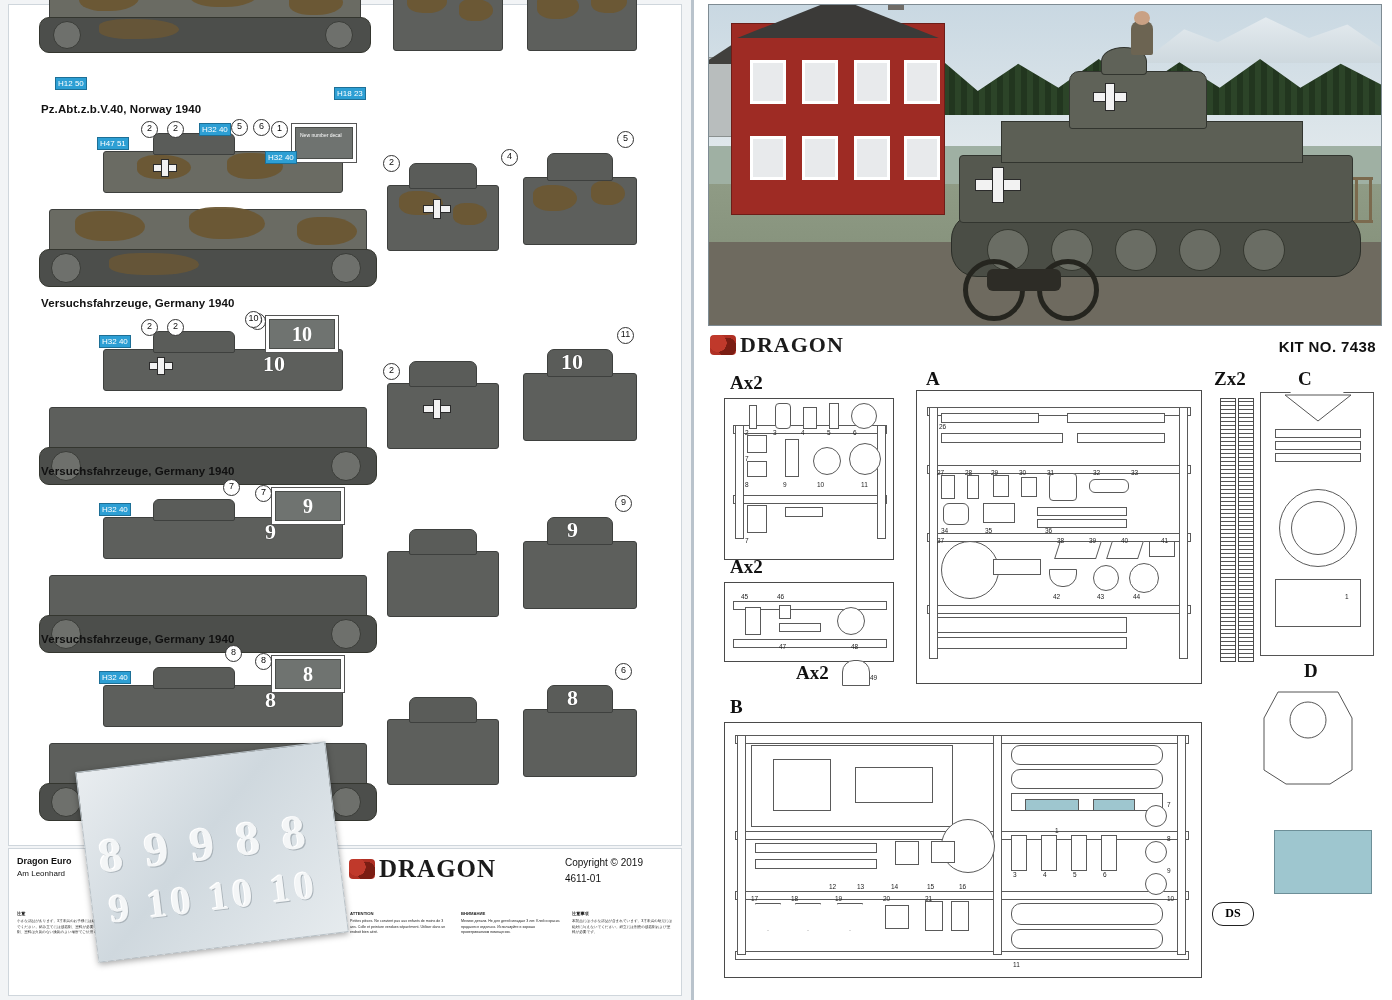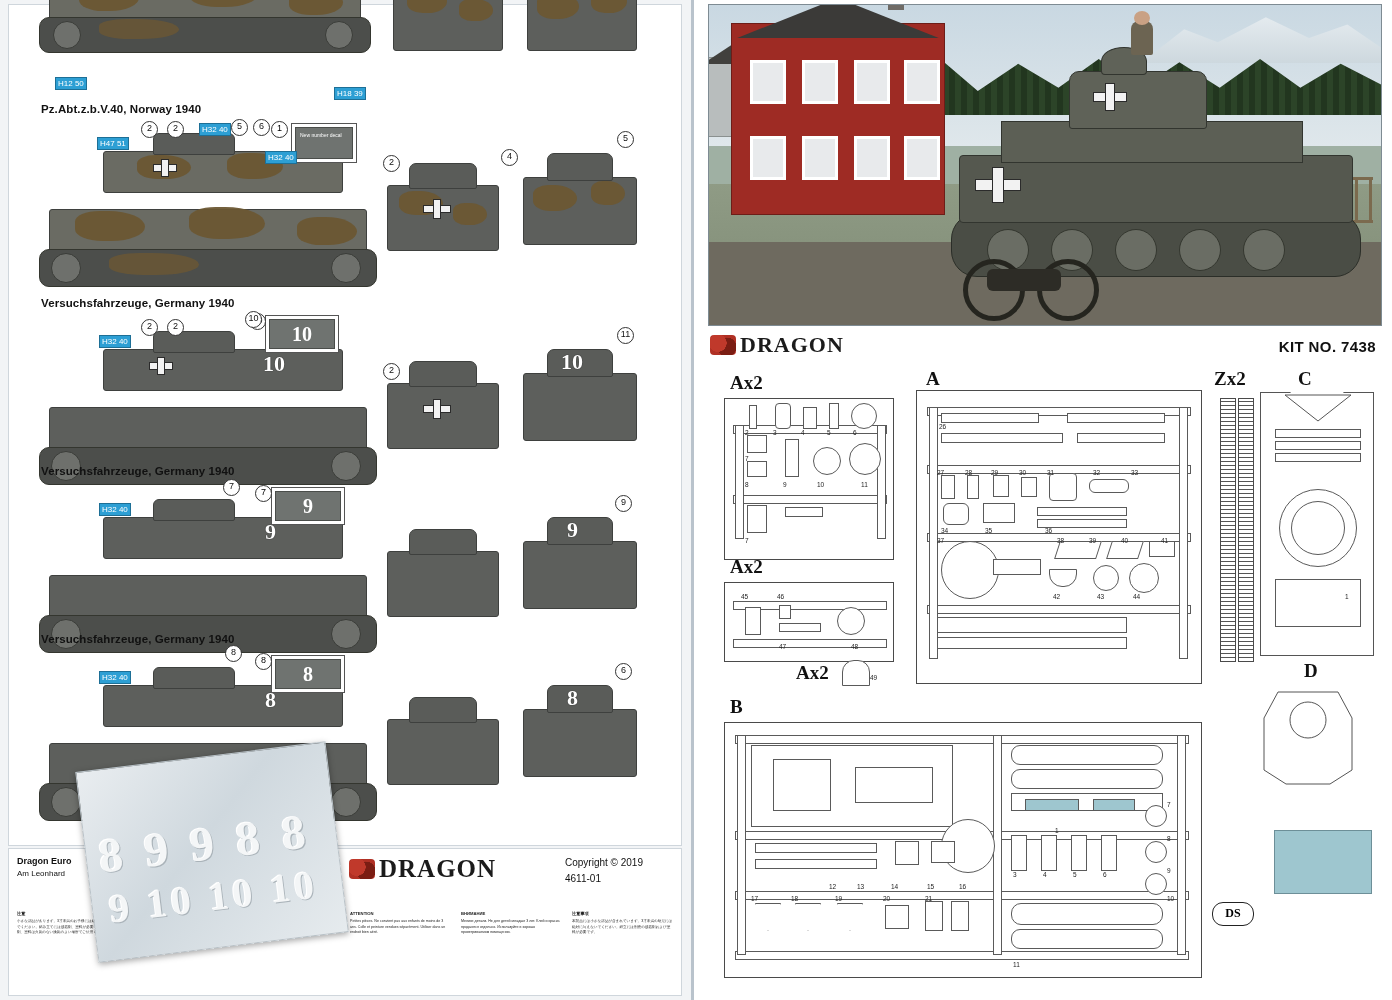--- a/index.html
+++ b/index.html
@@ -274,21 +274,21 @@
           <div class="blob" style="left:72px;top:40px;width:34px;height:22px;"></div>
 
         </div>
         <div class="rear-view" style="left:512px;top:0;width:120px;height:104px;">
           <div class="fv-body" style="left:6px;top:24px;width:108px;height:66px;"></div>
 
           <div class="blob" style="left:16px;top:34px;width:42px;height:26px;"></div>
           <div class="blob" style="left:70px;top:30px;width:36px;height:24px;"></div>
         </div>
         <div class="paint-chip" style="left:46px;top:118px;">H12 50</div>
-        <div class="paint-chip" style="left:325px;top:128px;">H18 39</div>
+        <div class="paint-chip" style="left:325px;top:128px;">H18 23</div>
       </div>
 
       <div class="caption" style="left:32px;top:98px;">Pz.Abt.z.b.V.40, Norway 1940</div>
 
       <div class="marking-block" style="top:118px;height:170px;">
         <div class="side-view" style="left:88px;top:10px;width:250px;height:70px;">
           <div class="hull camo" style="left:6px;top:18px;width:238px;height:40px;"></div>
           <div class="turret" style="left:56px;top:0;width:80px;height:20px;"></div>
           <div class="blob" style="left:40px;top:22px;width:54px;height:24px;"></div>
           <div class="blob" style="left:130px;top:20px;width:56px;height:26px;"></div>

